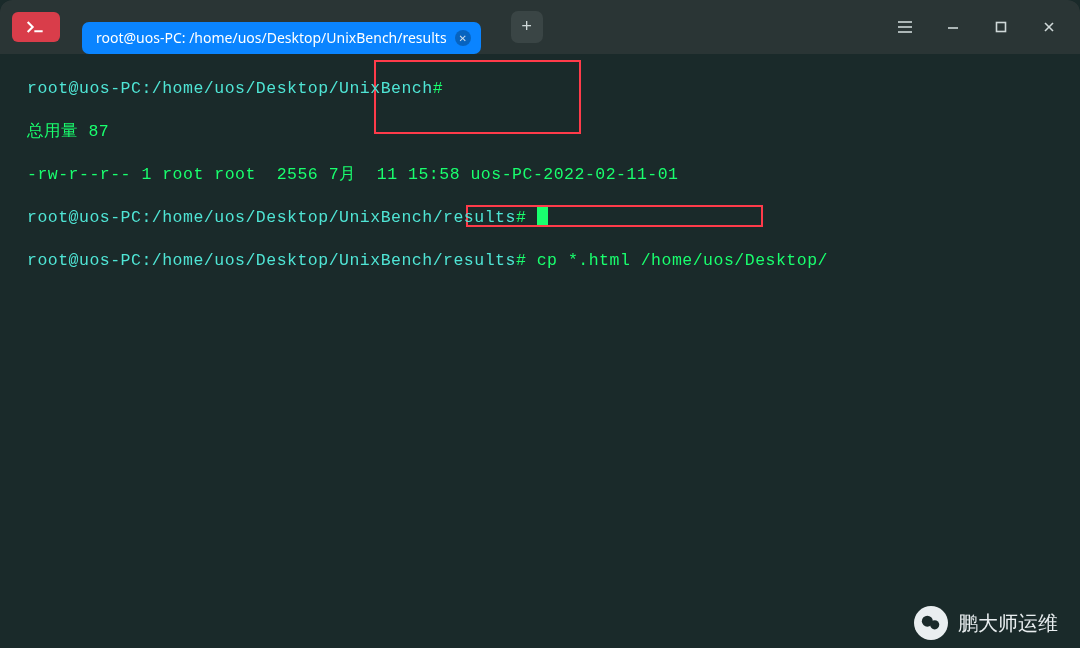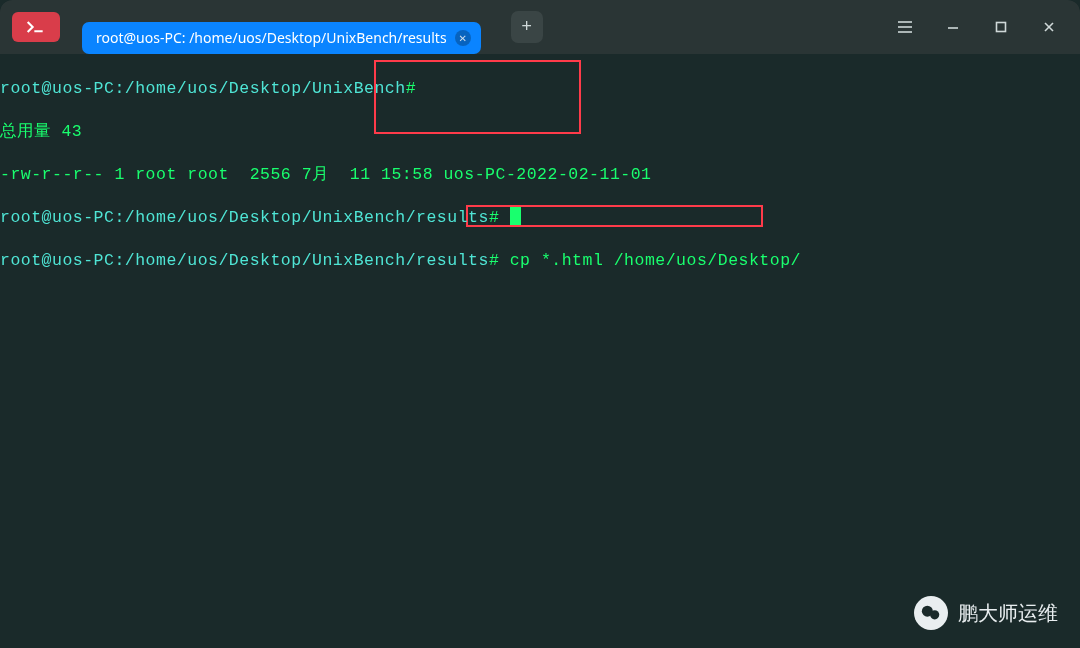--- a/index.html
+++ b/index.html
@@ -82,20 +82,21 @@
   .menu-icon svg { width: 16px; height: 12px; }
 
   .terminal {
     padding: 2px 0 0 0;
     color: #19ff6e;
     font-size: 16.5px;
     line-height: 21.5px;
     letter-spacing: 0.5px;
     white-space: pre;
     position: relative;
+    margin-left: 27px;
   }
   .line { display: block; }
   .cyan { color: #4fe5d5; }
   .green { color: #19ff6e; }
 
   .hl {
     position: absolute;
     border: 2px solid #ff3b4a;
     background: transparent;
     pointer-events: none;
@@ -106,21 +107,21 @@
   .cursor {
     display: inline-block;
     width: 11px; height: 18px;
     background: #19ff6e;
     vertical-align: -3px;
   }
 
   .watermark {
     position: absolute;
     right: 22px;
-    bottom: 18px;
+    bottom: 8px;
     display: flex;
     align-items: center;
     gap: 10px;
     color: #e9eef0;
     font-family: system-ui, sans-serif;
     font-size: 20px;
   }
   .wm-circle {
     width: 34px; height: 34px;
     border-radius: 50%;
@@ -172,21 +173,21 @@
       </svg>
     </div>
   </div>
 </div>
 
 <div class="hl hl1"></div>
 <div class="hl hl2"></div>
 
 <div class="terminal">
 <span class="line"><span class="cyan">root@uos-PC:/home/uos/Desktop/UnixBench</span><span class="green">#</span></span>
-<span class="line green">总用量 43</span>
+<span class="line green">总用量 87</span>
 <span class="line green">-rw-r--r-- 1 root root  2556 7月  11 15:58 uos-PC-2022-02-11-01</span>
 <span class="line"><span class="cyan">root@uos-PC:/home/uos/Desktop/UnixBench/results</span><span class="green">#</span> <span class="cursor"></span></span>
 <span class="line"><span class="cyan">root@uos-PC:/home/uos/Desktop/UnixBench/results</span><span class="green">#</span><span class="green"> cp *.html /home/uos/Desktop/</span></span>
 </div>
 
 <div class="watermark">
   <div class="wm-circle">
     <svg viewBox="0 0 24 24">
       <circle cx="8" cy="10" r="6"></circle>
       <circle cx="16" cy="14" r="5"></circle>

